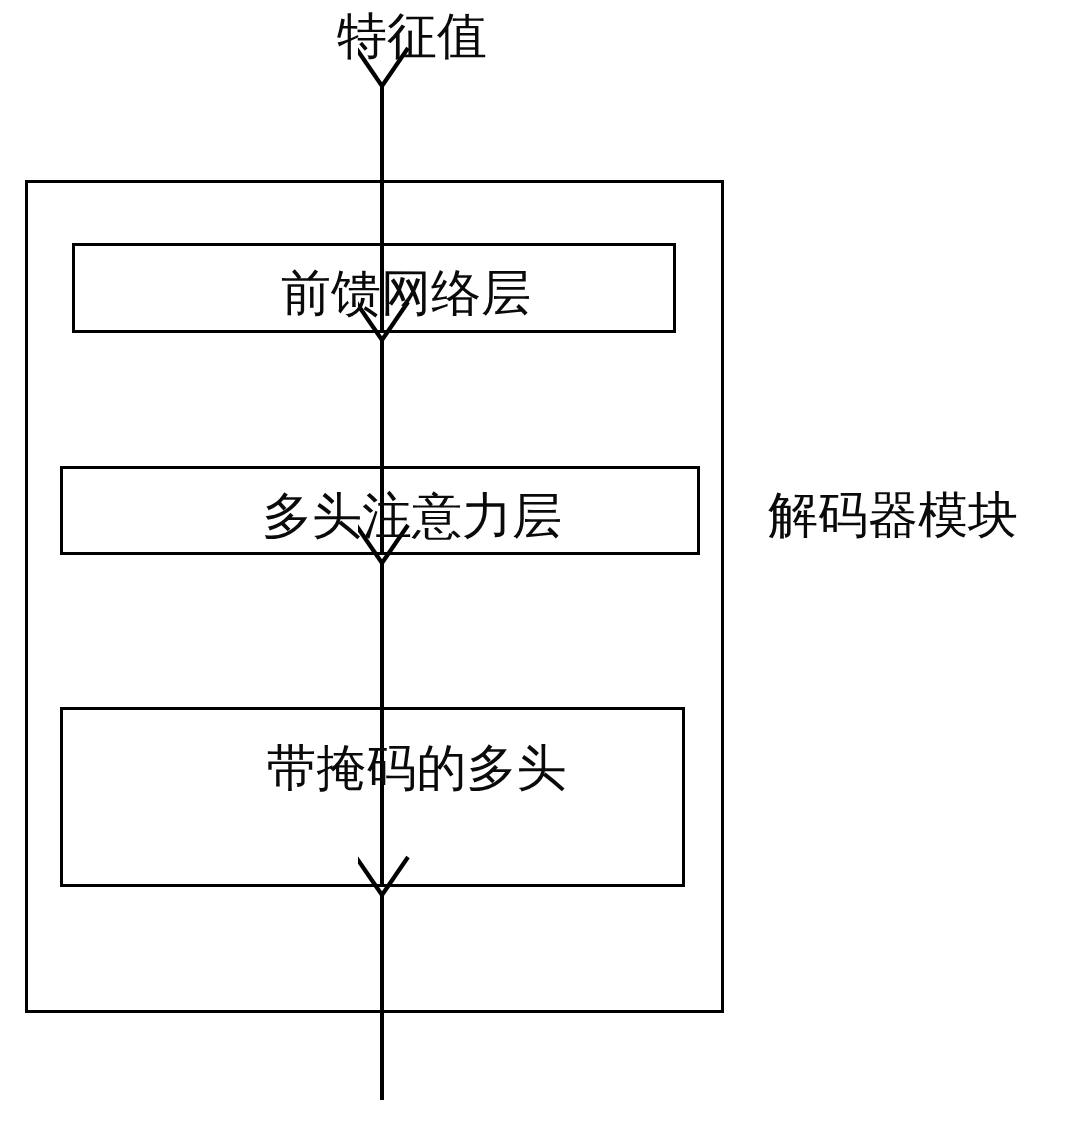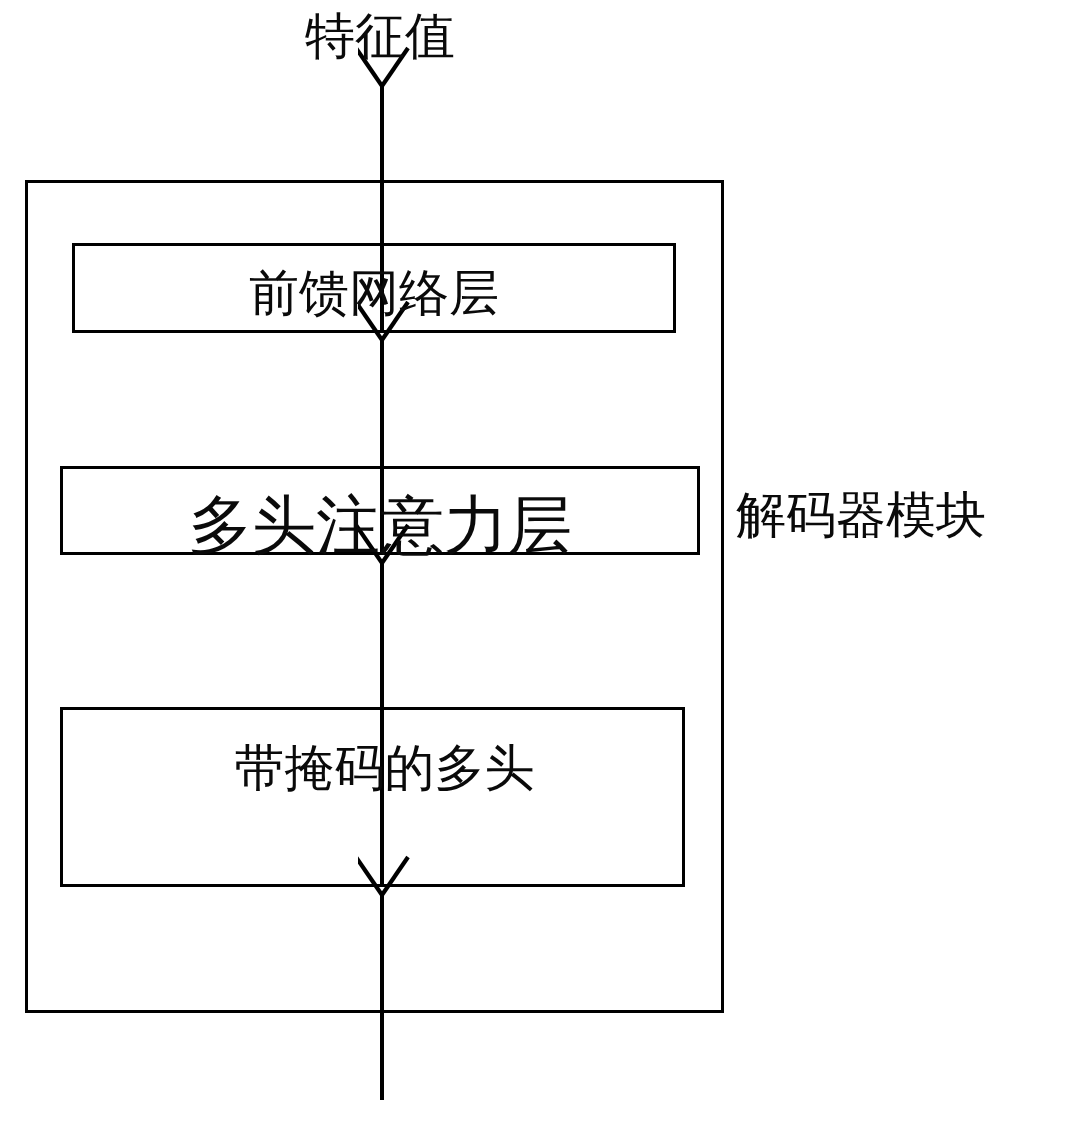--- a/index.html
+++ b/index.html
@@ -27,20 +27,21 @@
     display: block;
   }
   .box-text, .free-text {
     position: absolute;
     color: #0a0a0a;
     font-family: "Liberation Sans", "DejaVu Sans", sans-serif;
     font-weight: 400;
     white-space: pre;
     text-align: center;
     line-height: 1.22;
+    padding-left: 32px;
     -webkit-font-smoothing: antialiased;
   }
   
   #label-top {
     left: 0;
     top: 6px;
     width: 760px;
     font-size: 50px;
   }
   #label-module {
@@ -54,21 +55,21 @@
   #text-ffn {
     left: 72px;
     top: 263px;
     width: 604px;
     font-size: 50px;
   }
   #text-mha {
     left: 60px;
     top: 486px;
     width: 640px;
-    font-size: 64px;
+    font-size: 50px;
   }
   #text-masked {
     left: 72px;
     top: 738px;
     width: 625px;
     font-size: 50px;
   }
 </style>
 </head>
 <body>

